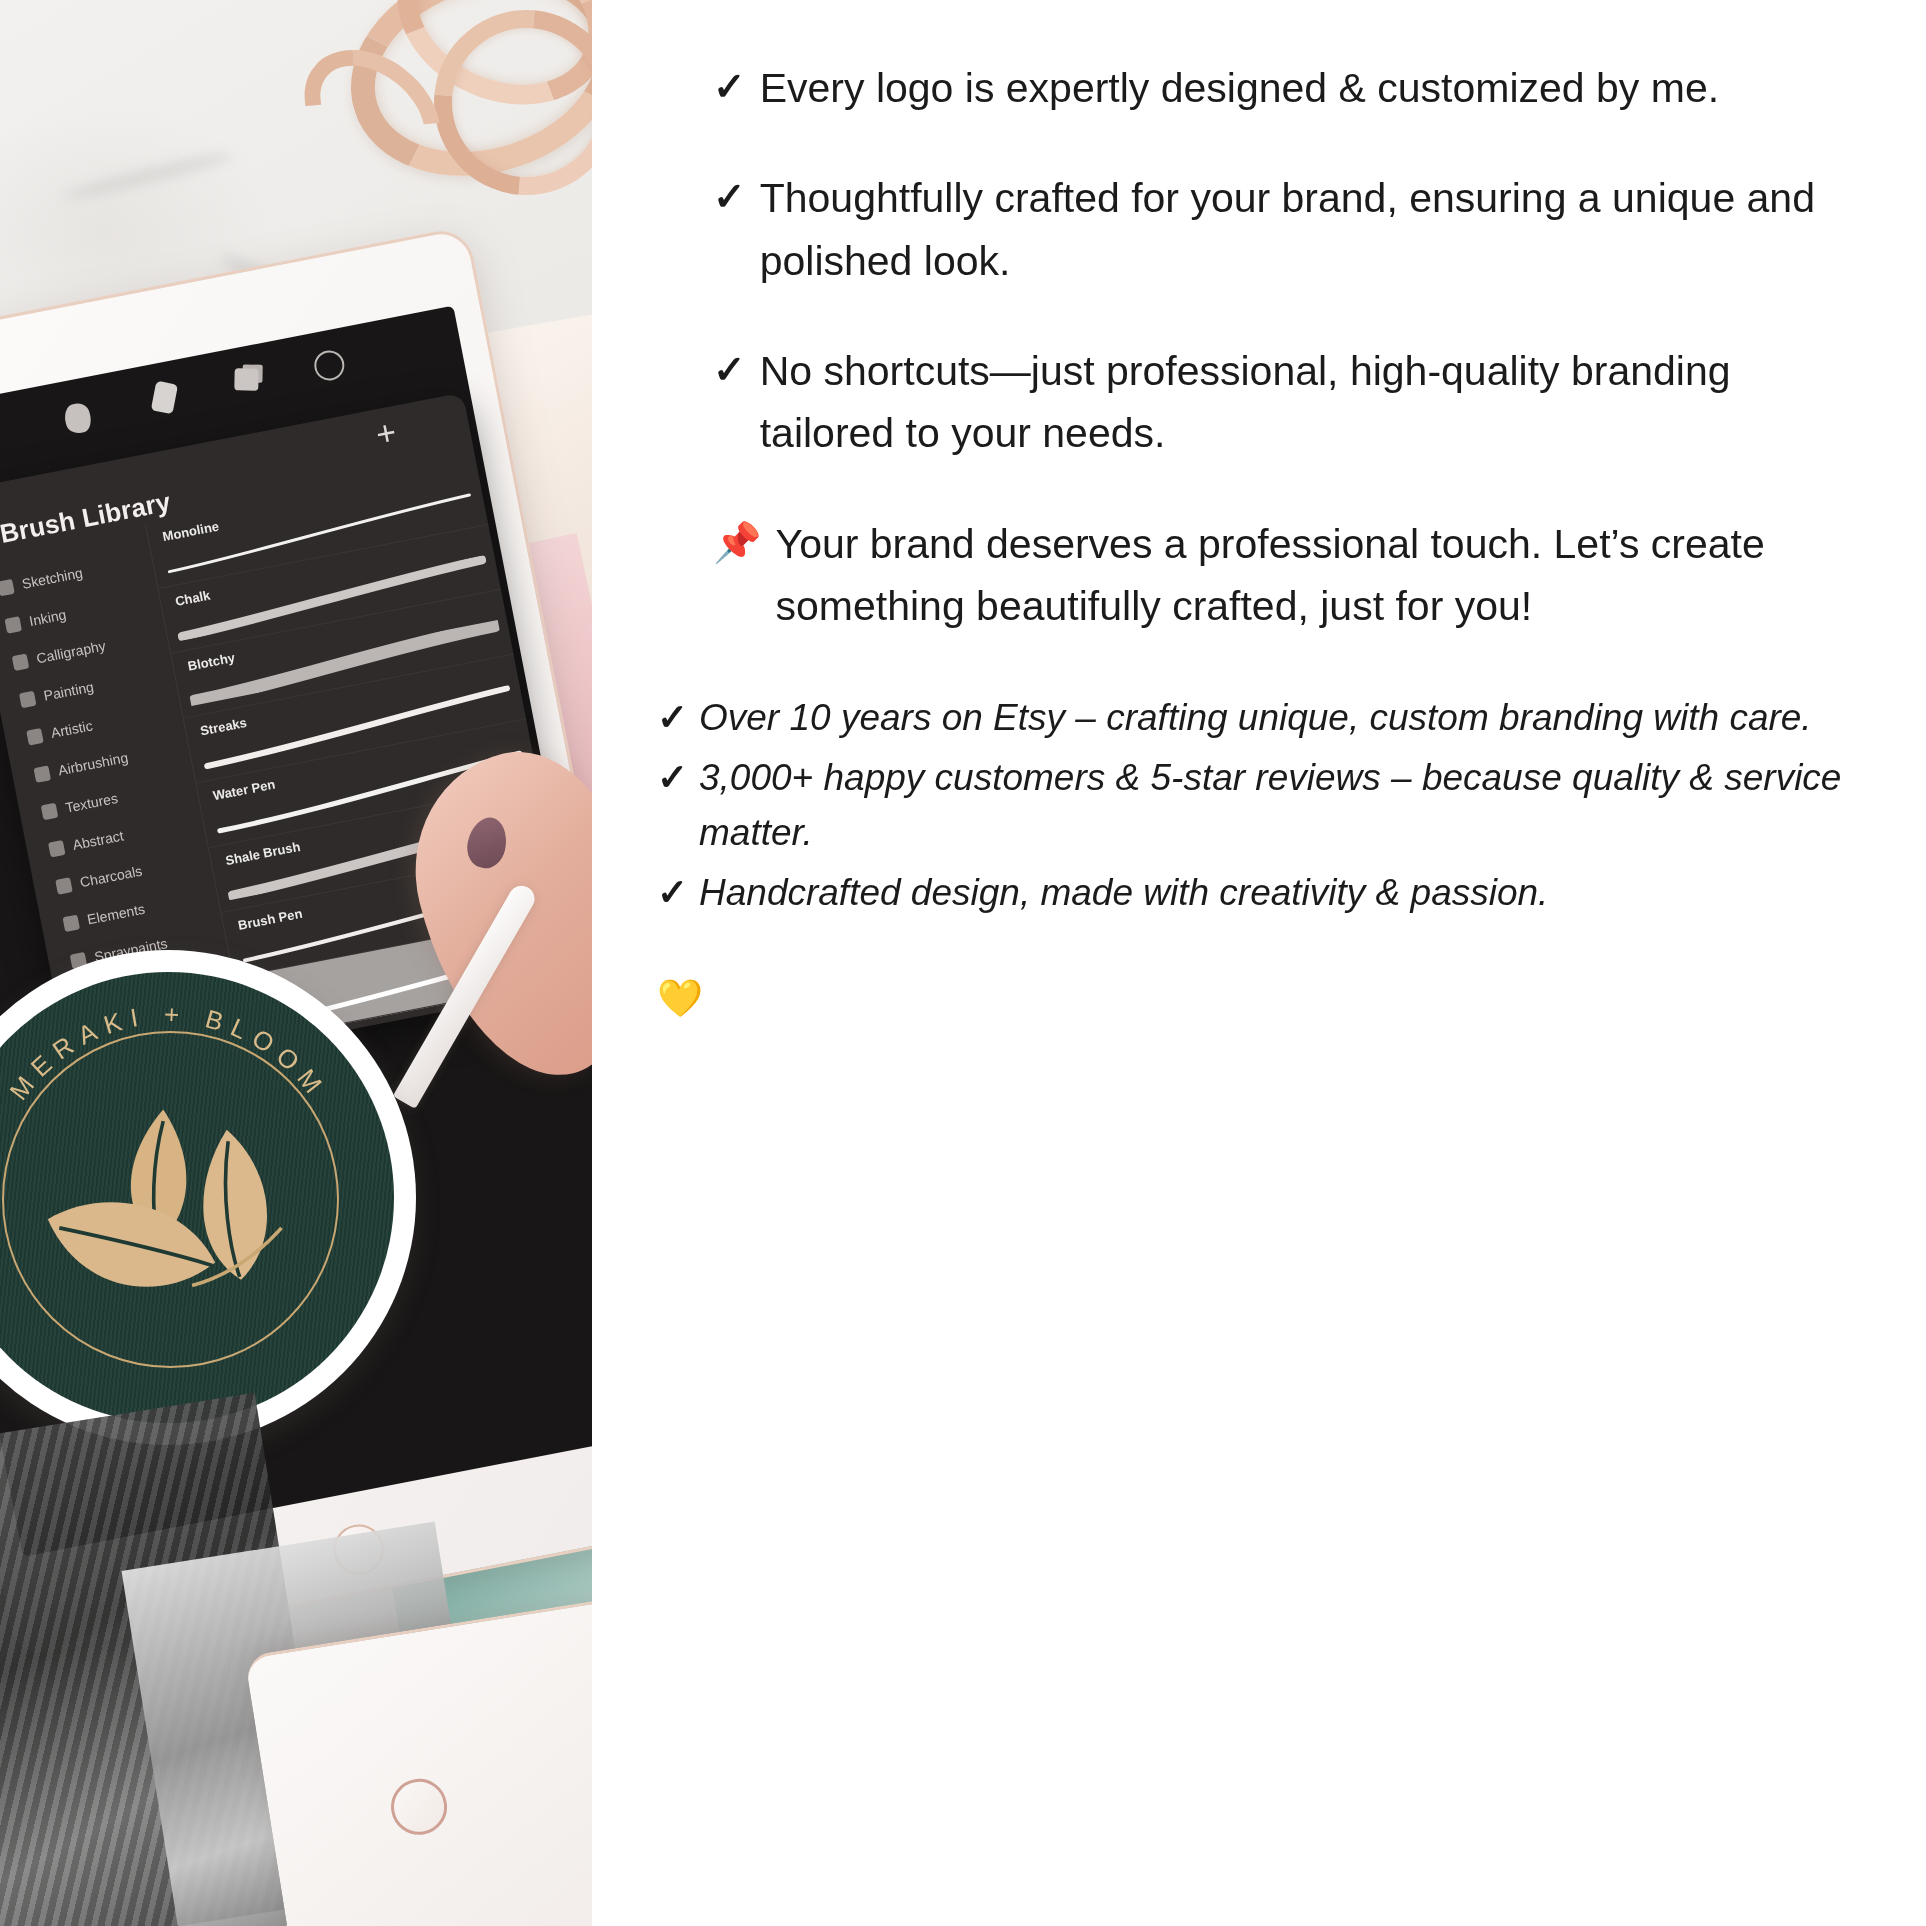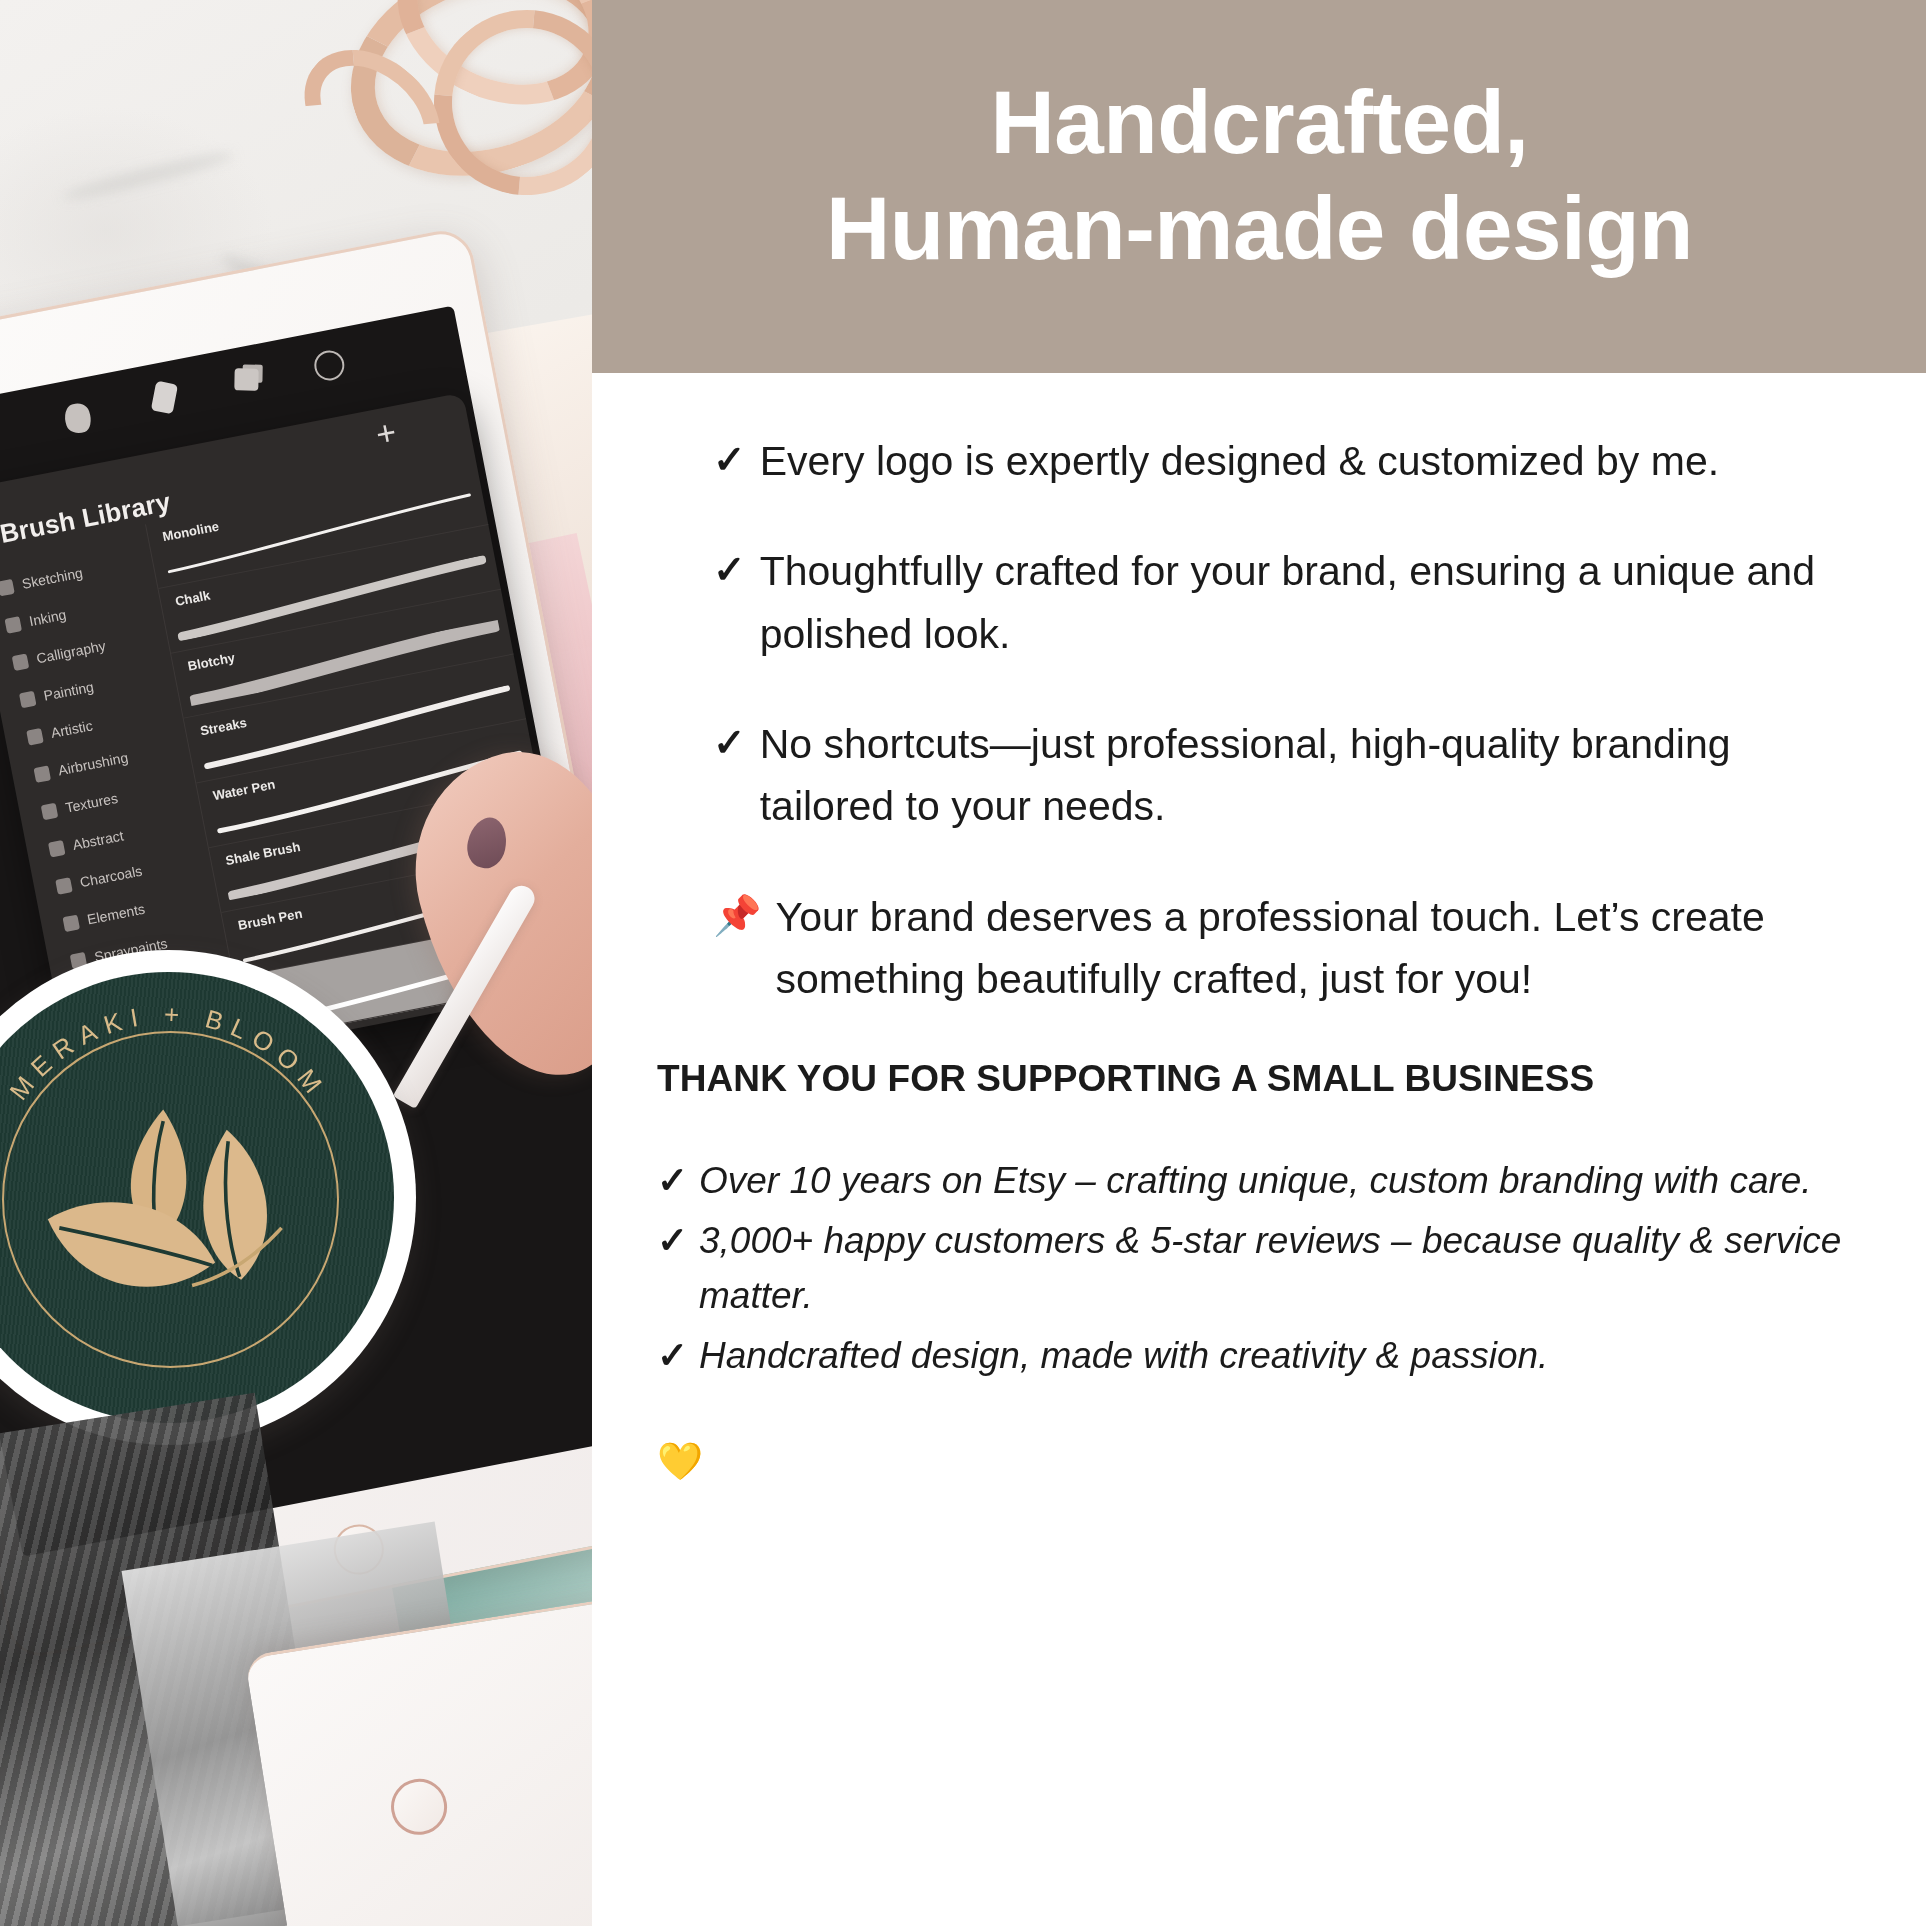--- a/index.html
+++ b/index.html
@@ -645,24 +645,20 @@
 
     <div class="bw-photo"></div>
     <div class="bw-photo2"></div>
     <div class="ipad2">
       <div class="ipad2-home"></div>
     </div>
   </div>
 
   <div class="content">
 
-    <div class="header-band">
-      <div class="header-title">Handcrafted,
-Human-made design</div>
-    </div>
 
     <div class="body-area">
 
       <div class="bullets">
         <div class="bullet">
           <span class="mark check">✓</span>
           <span class="txt">Every logo is expertly designed &amp; customized by me.</span>
         </div>
         <div class="bullet">
           <span class="mark check">✓</span>
@@ -671,21 +667,20 @@
         <div class="bullet">
           <span class="mark check">✓</span>
           <span class="txt">No shortcuts—just professional, high-quality branding tailored to your needs.</span>
         </div>
         <div class="bullet">
           <span class="mark pin">📌</span>
           <span class="txt">Your brand deserves a professional touch. Let’s create something beautifully crafted, just for you!</span>
         </div>
       </div>
 
-      <div class="thanks-heading">THANK YOU FOR SUPPORTING A SMALL BUSINESS</div>
 
       <div class="facts">
         <div class="fact">
           <span class="mark">✓</span>
           <span class="txt">Over 10 years on Etsy – crafting unique, custom branding with care.</span>
         </div>
         <div class="fact">
           <span class="mark">✓</span>
           <span class="txt">3,000+ happy customers &amp; 5-star reviews – because quality &amp; service matter.</span>
         </div>

